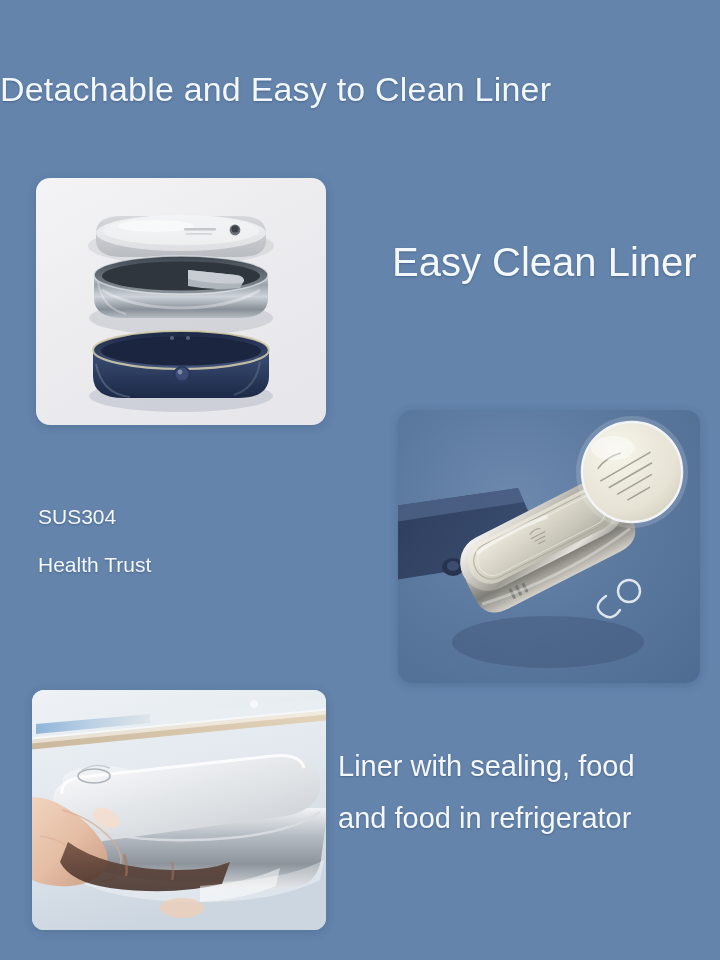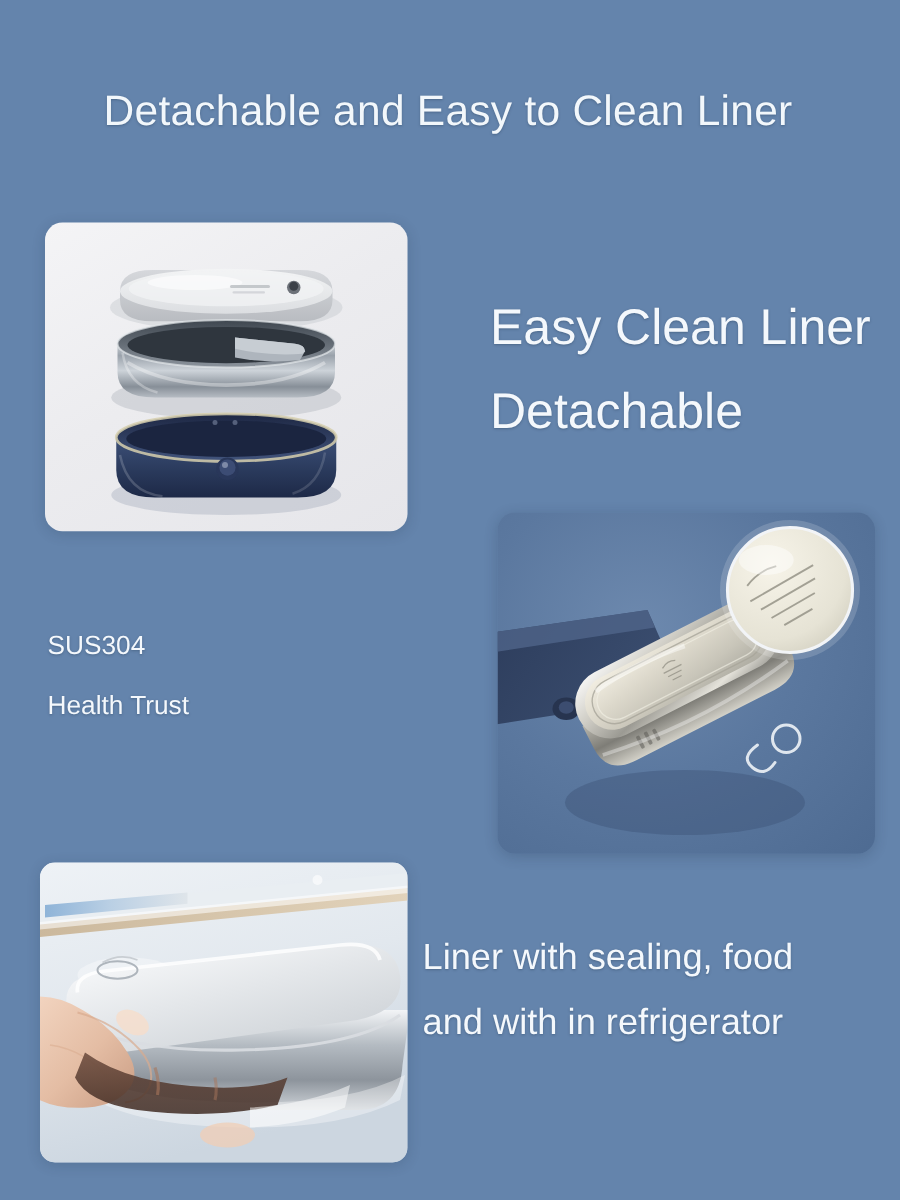--- a/index.html
+++ b/index.html
@@ -10,21 +10,21 @@
     position:relative;
     overflow:hidden;
     -webkit-font-smoothing:antialiased;
   }
 
   .stage { position:absolute; inset:0; }
 
   
   .headline {
     position:absolute; left:0; top:70px; width:634px;
-    text-align:right;
+    text-align:left;
     font-size:34px; font-weight:400; letter-spacing:.2px;
     color:#f2f7fb;
     text-shadow:0 1px 2px rgba(30,48,72,.35);
   }
   .copy { position:absolute; color:#f4f8fc; text-shadow:0 1px 2px rgba(30,48,72,.35); }
   .copy .line { font-weight:400; white-space:nowrap; }
 
   #copy-easy-clean { left:392px; top:240px; font-size:40px; }
   #copy-easy-clean .line + .line { margin-top:22px; }
 
@@ -133,21 +133,20 @@
         <circle cx="146" cy="196" r="6.5" fill="#3c4c74"></circle>
         <circle cx="144" cy="194" r="2.4" fill="#8e9ab4" opacity=".8"></circle>
         <circle cx="136" cy="160" r="2" fill="#7d88a3" opacity=".6"></circle>
         <circle cx="152" cy="160" r="2" fill="#7d88a3" opacity=".6"></circle>
       </g>
     </svg>
   </div>
 
   <div class="copy" id="copy-easy-clean">
     <div class="line">Easy Clean Liner</div>
-    <div class="line">Detachable</div>
   </div>
 
   <div class="copy" id="copy-sus304">
     <div class="line">SUS304</div>
     <div class="line">Health Trust</div>
   </div>
 
   <div class="panel" id="panel-liner-stamp">
     <svg viewBox="0 0 302 273" xmlns="http://www.w3.org/2000/svg">
       <defs>
@@ -309,16 +308,16 @@
         <path d="M92 164 q4 12 2 22" fill="none" stroke="#a8765c" stroke-width="2.5" opacity=".6"></path>
         <path d="M140 172 q2 10 0 18" fill="none" stroke="#a8765c" stroke-width="2.5" opacity=".5"></path>
       </g>
 
       <path d="M168 196 q44 -2 80 -18 l-4 18 q-34 14 -76 16 z" fill="#ffffff" opacity=".5"></path>
     </svg>
   </div>
 
   <div class="copy" id="copy-sealing">
     <div class="line">Liner with sealing, food</div>
-    <div class="line">and with in refrigerator</div>
+    <div class="line">and food in refrigerator</div>
   </div>
 
 </div>
 
 </body></html>

